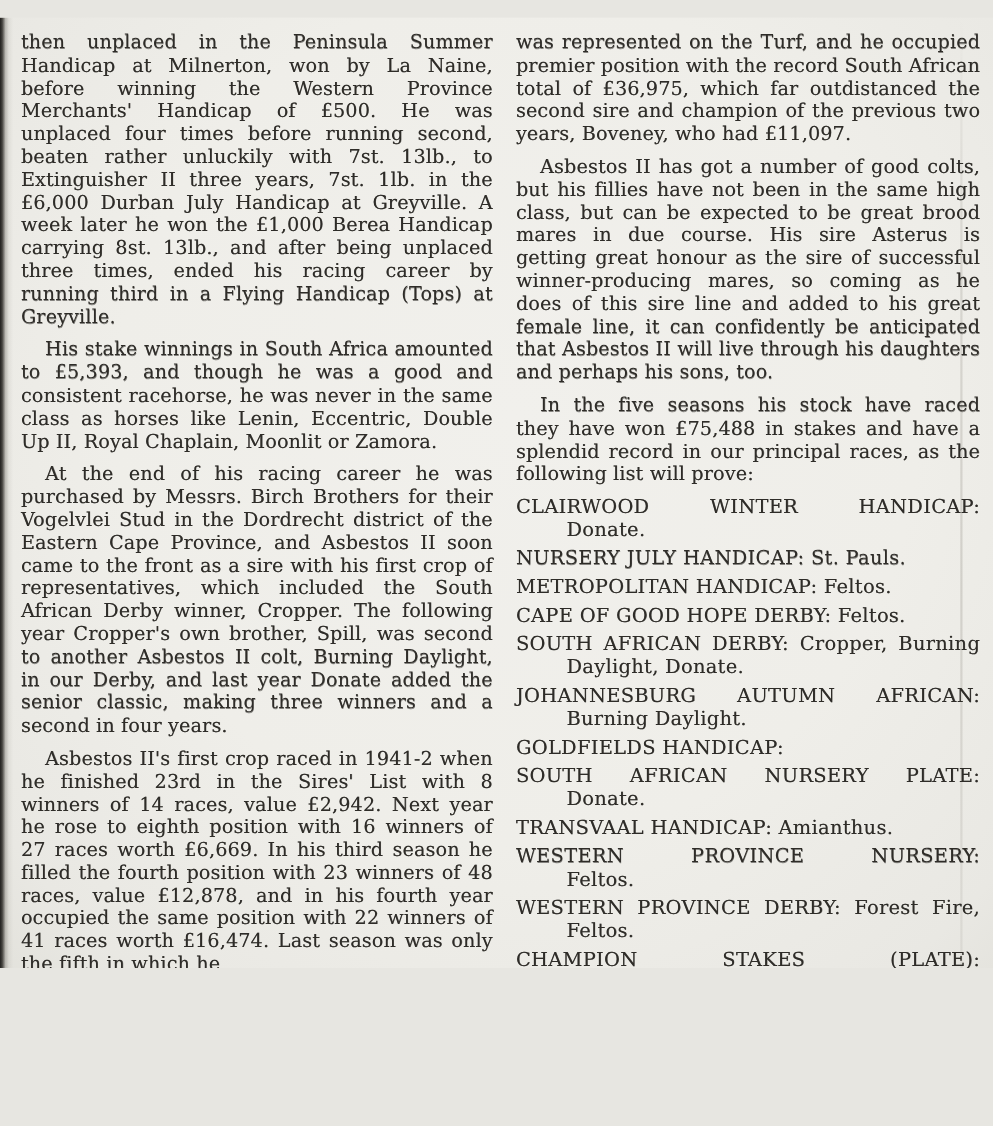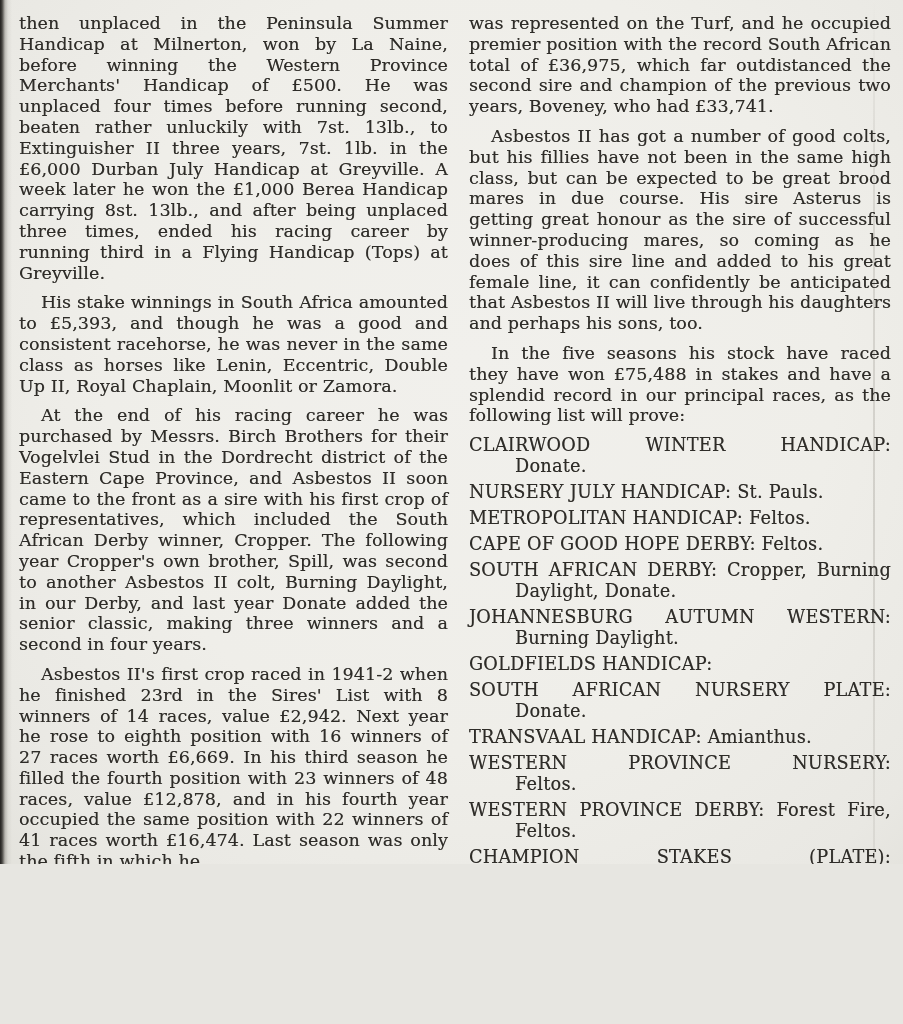--- a/index.html
+++ b/index.html
@@ -8,20 +8,21 @@
     font-family: "DejaVu Serif", "Liberation Serif", serif;
     background: #e7e6e1;
     overflow: hidden;
   }
   .scan {
     position: relative;
     width: 903px; height: 864px;
     background: radial-gradient(ellipse at 52% 42%, #f1f0ec 0%, #efeee9 55%, #e9e8e3 88%, #e3e2dc 100%);
     color: #2e2c28;
     overflow: hidden;
+    margin-top: 16px;
   }
   .edge-left {
     position: absolute; left: 0; top: 0; bottom: 0; width: 12px;
     background: linear-gradient(90deg, #21201e 0px, #45433f 2px, rgba(130,127,120,0.45) 5px, rgba(160,157,148,0.15) 8px, rgba(0,0,0,0) 12px);
     pointer-events: none;
   }
   .crease {
     position: absolute; left: 873px; top: 0; bottom: 0; width: 2px;
     background: linear-gradient(180deg, rgba(110,105,95,0.0) 0%, rgba(110,105,95,0.18) 25%, rgba(110,105,95,0.22) 60%, rgba(110,105,95,0.10) 100%);
     pointer-events: none;
@@ -62,21 +63,21 @@
   <div class="columns">
 
     <div class="col col-left">
       <p class="para">then unplaced in the Peninsula Summer Handicap at Milnerton, won by La Naine, before winning the Western Province Merchants' Handicap of £500. He was unplaced four times before running second, beaten rather unluckily with 7st. 13lb., to Extinguisher II three years, 7st. 1lb. in the £6,000 Durban July Handicap at Greyville. A week later he won the £1,000 Berea Handicap carrying 8st. 13lb., and after being unplaced three times, ended his racing career by running third in a Flying Handicap (Tops) at Greyville.</p>
       <p class="para indent">His stake winnings in South Africa amounted to £5,393, and though he was a good and consistent racehorse, he was never in the same class as horses like Lenin, Eccentric, Double Up II, Royal Chaplain, Moonlit or Zamora.</p>
       <p class="para indent">At the end of his racing career he was purchased by Messrs. Birch Brothers for their Vogelvlei Stud in the Dordrecht district of the Eastern Cape Province, and Asbestos II soon came to the front as a sire with his first crop of representatives, which included the South African Derby winner, Cropper. The following year Cropper's own brother, Spill, was second to another Asbestos II colt, Burning Daylight, in our Derby, and last year Donate added the senior classic, making three winners and a second in four years.</p>
       <p class="para indent">Asbestos II's first crop raced in 1941-2 when he finished 23rd in the Sires' List with 8 winners of 14 races, value £2,942. Next year he rose to eighth position with 16 winners of 27 races worth £6,669. In his third season he filled the fourth position with 23 winners of 48 races, value £12,878, and in his fourth year occupied the same position with 22 winners of 41 races worth £16,474. Last season was only the fifth in which he</p>
     </div>
 
     <div class="col col-right">
-      <p class="para">was represented on the Turf, and he occupied premier position with the record South African total of £36,975, which far outdistanced the second sire and champion of the previous two years, Boveney, who had £33,741.</p>
+      <p class="para">was represented on the Turf, and he occupied premier position with the record South African total of £36,975, which far outdistanced the second sire and champion of the previous two years, Boveney, who had £11,097.</p>
       <p class="para indent">Asbestos II has got a number of good colts, but his fillies have not been in the same high class, but can be expected to be great brood mares in due course. His sire Asterus is getting great honour as the sire of successful winner-producing mares, so coming as he does of this sire line and added to his great female line, it can confidently be anticipated that Asbestos II will live through his daughters and perhaps his sons, too.</p>
       <p class="para indent">In the five seasons his stock have raced they have won £75,488 in stakes and have a splendid record in our principal races, as the following list will prove:</p>
 
       <div class="race-list">
 
         <div class="race-item forced">
           <span class="race">CLAIRWOOD WINTER HANDICAP:</span><br>
           <span class="winners">Donate.</span>
         </div>
 
@@ -94,21 +95,21 @@
           <span class="race">CAPE OF GOOD HOPE DERBY:</span>
           <span class="winners">Feltos.</span>
         </div>
 
         <div class="race-item">
           <span class="race">SOUTH AFRICAN DERBY:</span>
           <span class="winners">Cropper, Burning Daylight, Donate.</span>
         </div>
 
         <div class="race-item">
-          <span class="race">JOHANNESBURG AUTUMN WESTERN:</span>
+          <span class="race">JOHANNESBURG AUTUMN AFRICAN:</span>
           <span class="winners">Burning Daylight.</span>
         </div>
 
         <div class="race-item">
           <span class="race">GOLDFIELDS HANDICAP:</span>
           <span class="winners"></span>
         </div>
 
 
         <div class="race-item forced">

